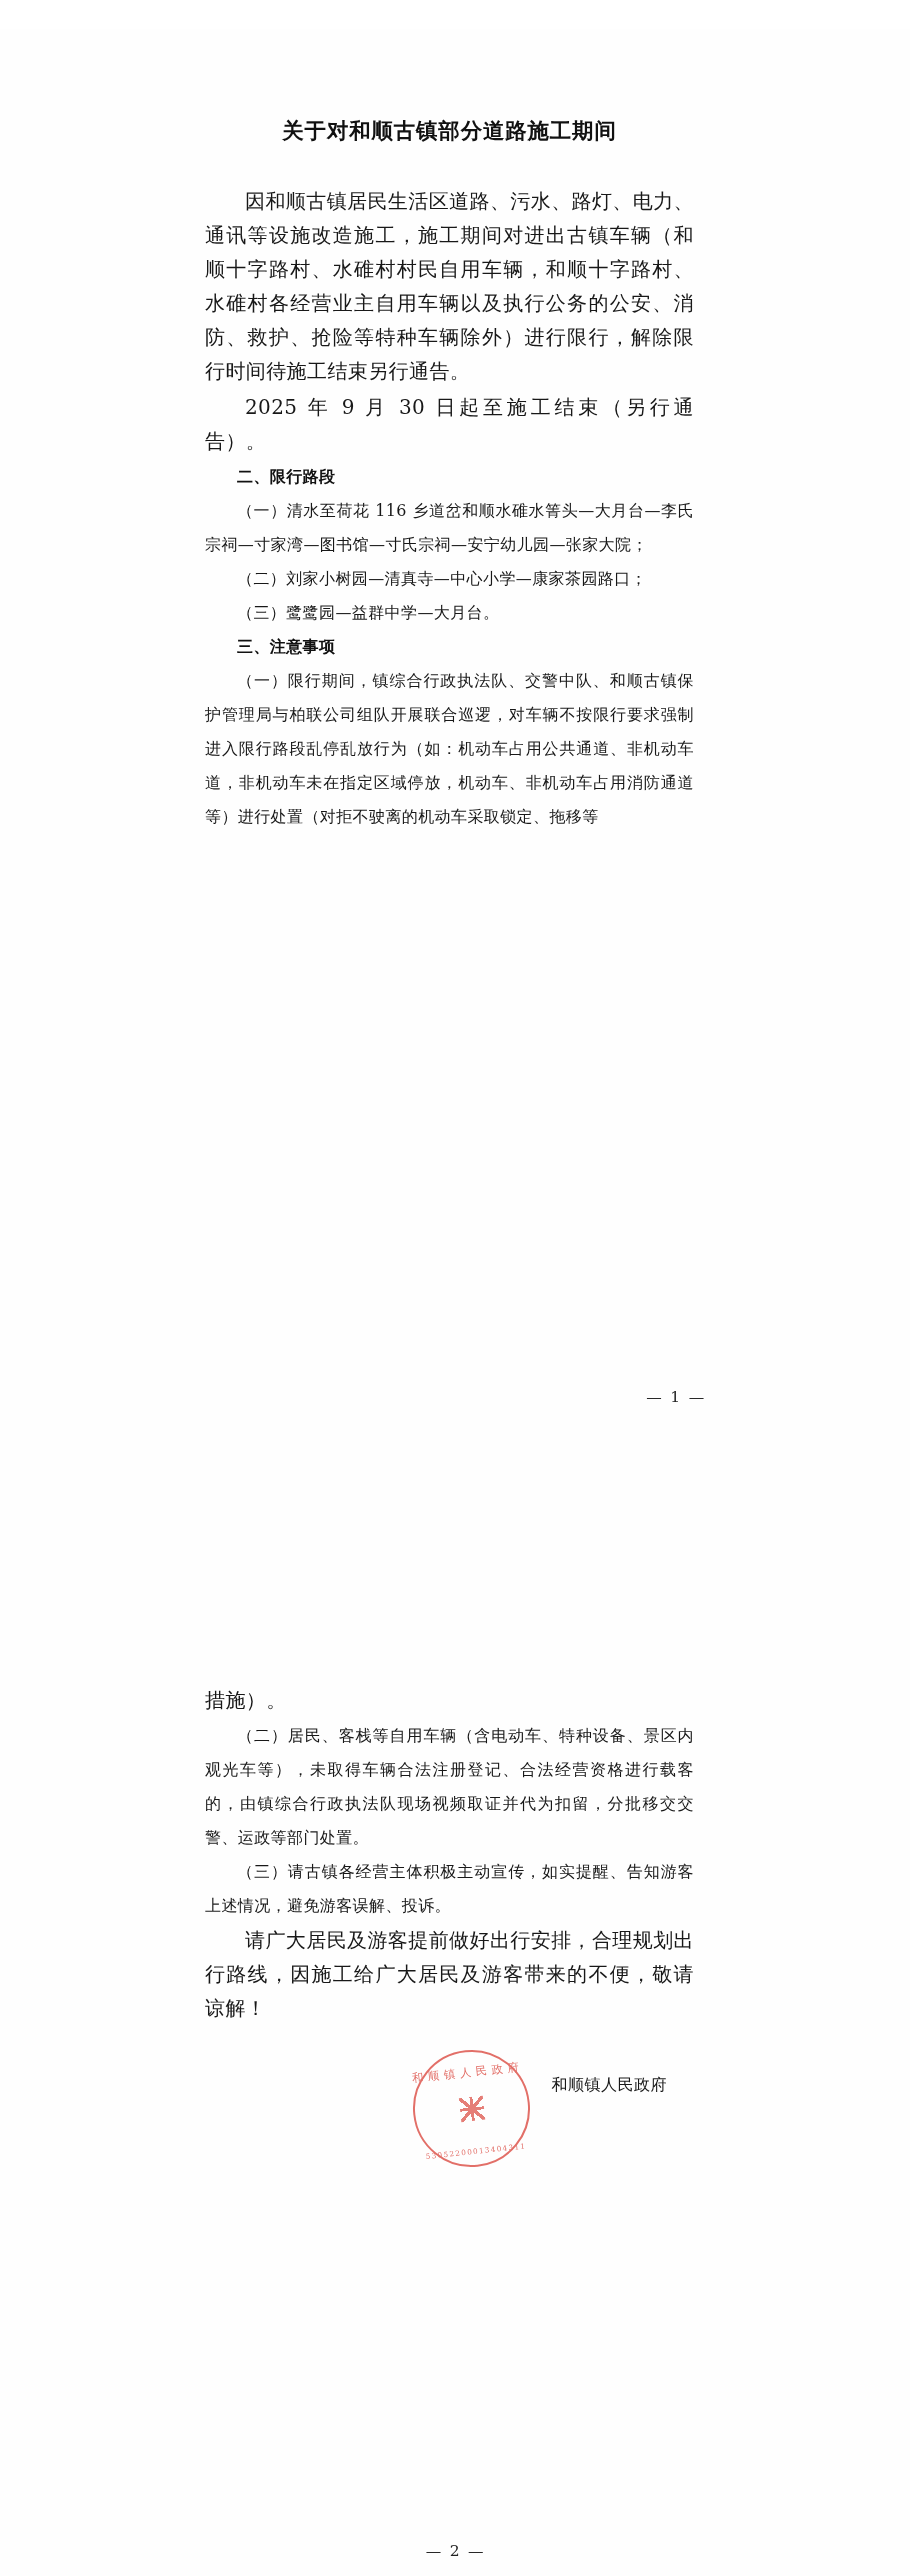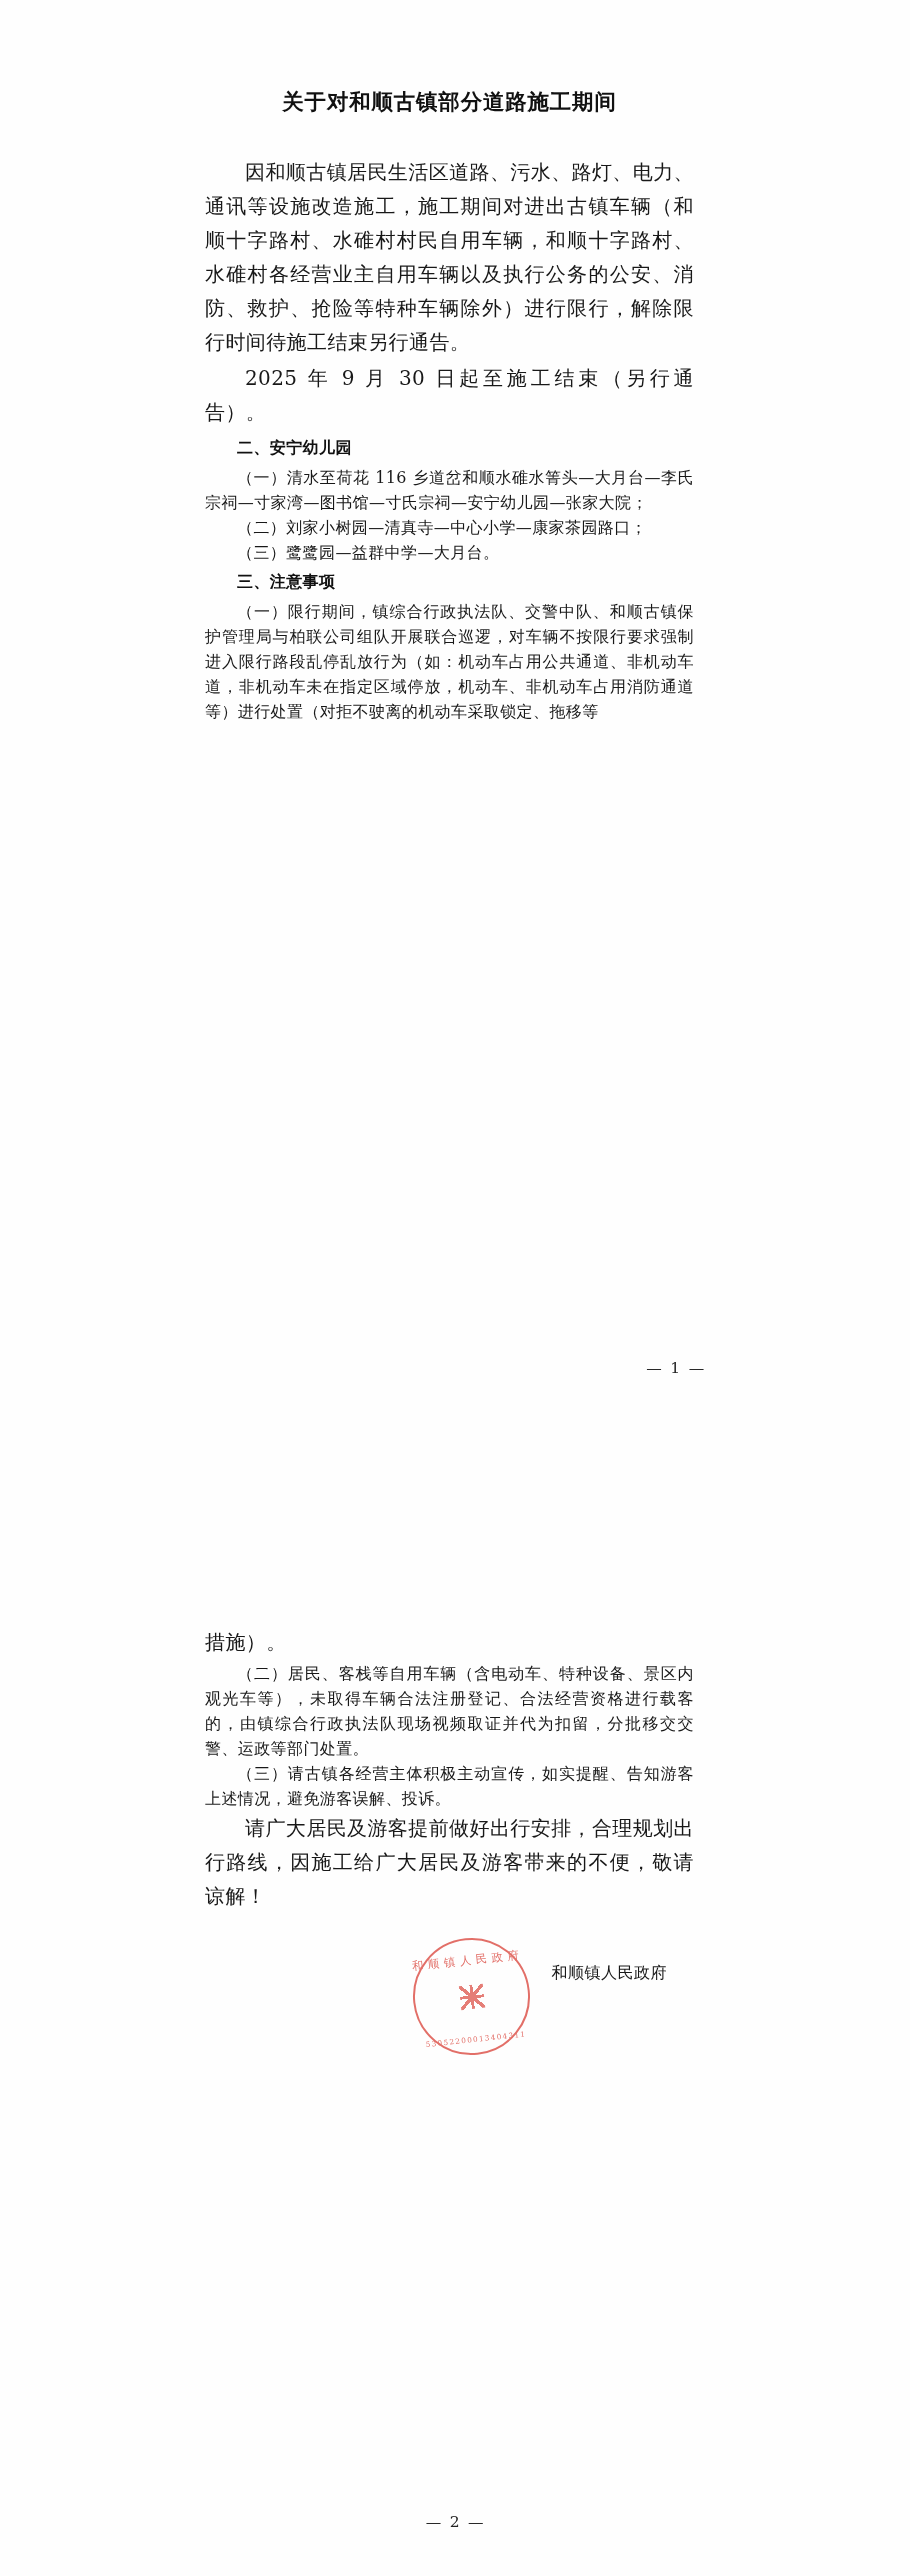--- a/index.html
+++ b/index.html
@@ -18,20 +18,21 @@
     min-height: 2576px;
     background: #fefefe;
     box-sizing: border-box;
   }
   
   .sheet {
     position: relative;
     width: 899px;
     box-sizing: border-box;
     padding: 0 205px;
+    margin-top: 29px;
   }
   .sheet-1 { padding-top: 84px; height: 1452px; }
   .sheet-2 { padding-top: 0; height: 1124px; }
 
   .doc-title {
     text-align: center;
     font-weight: bold;
     font-size: 21.4px;
     line-height: 36px;
     letter-spacing: 0.9px;
@@ -56,21 +57,21 @@
     font-size: 16px;
     line-height: 34px;
     text-indent: 2em;
     font-weight: bold;
     letter-spacing: 0.4px;
     color: #111;
   }
   p.hang {
     margin: 0;
     font-size: 16px;
-    line-height: 25px;
+    line-height: 34px;
     text-align: justify;
     text-justify: inter-ideograph;
     text-indent: 2em;
     letter-spacing: 0.4px;
     color: #181818;
   }
 
   .page-num {
     font-size: 15.5px;
     letter-spacing: 1.8px;
@@ -155,21 +156,21 @@
   <div class="sheet sheet-1">
 
     <div class="doc-title">
       <span class="line">关于对和顺古镇部分道路施工期间</span>
     </div>
 
     <p class="body-text">因和顺古镇居民生活区道路、污水、路灯、电力、通讯等设施改造施工，施工期间对进出古镇车辆（和顺十字路村、水碓村村民自用车辆，和顺十字路村、水碓村各经营业主自用车辆以及执行公务的公安、消防、救护、抢险等特种车辆除外）进行限行，解除限行时间待施工结束另行通告。</p>
 
     <p class="body-text">2025 年 9 月 30 日起至施工结束（另行通告）。</p>
 
-    <p class="heading-num">二、安宁幼儿园</p>
+    <p class="heading-num">二、限行路段</p>
     <p class="hang">（一）清水至荷花 116 乡道岔和顺水碓水箐头—大月台—李氏宗祠—寸家湾—图书馆—寸氏宗祠—安宁幼儿园—张家大院；</p>
     <p class="hang">（二）刘家小树园—清真寺—中心小学—康家茶园路口；</p>
     <p class="hang">（三）鹭鹭园—益群中学—大月台。</p>
 
     <p class="heading-num">三、注意事项</p>
     <p class="hang">（一）限行期间，镇综合行政执法队、交警中队、和顺古镇保护管理局与柏联公司组队开展联合巡逻，对车辆不按限行要求强制进入限行路段乱停乱放行为（如：机动车占用公共通道、非机动车道，非机动车未在指定区域停放，机动车、非机动车占用消防通道等）进行处置（对拒不驶离的机动车采取锁定、拖移等</p>
   </div>
 
   <div class="page-num page-num-right pg1-num" style="position:absolute;">— 1 —</div>
 

